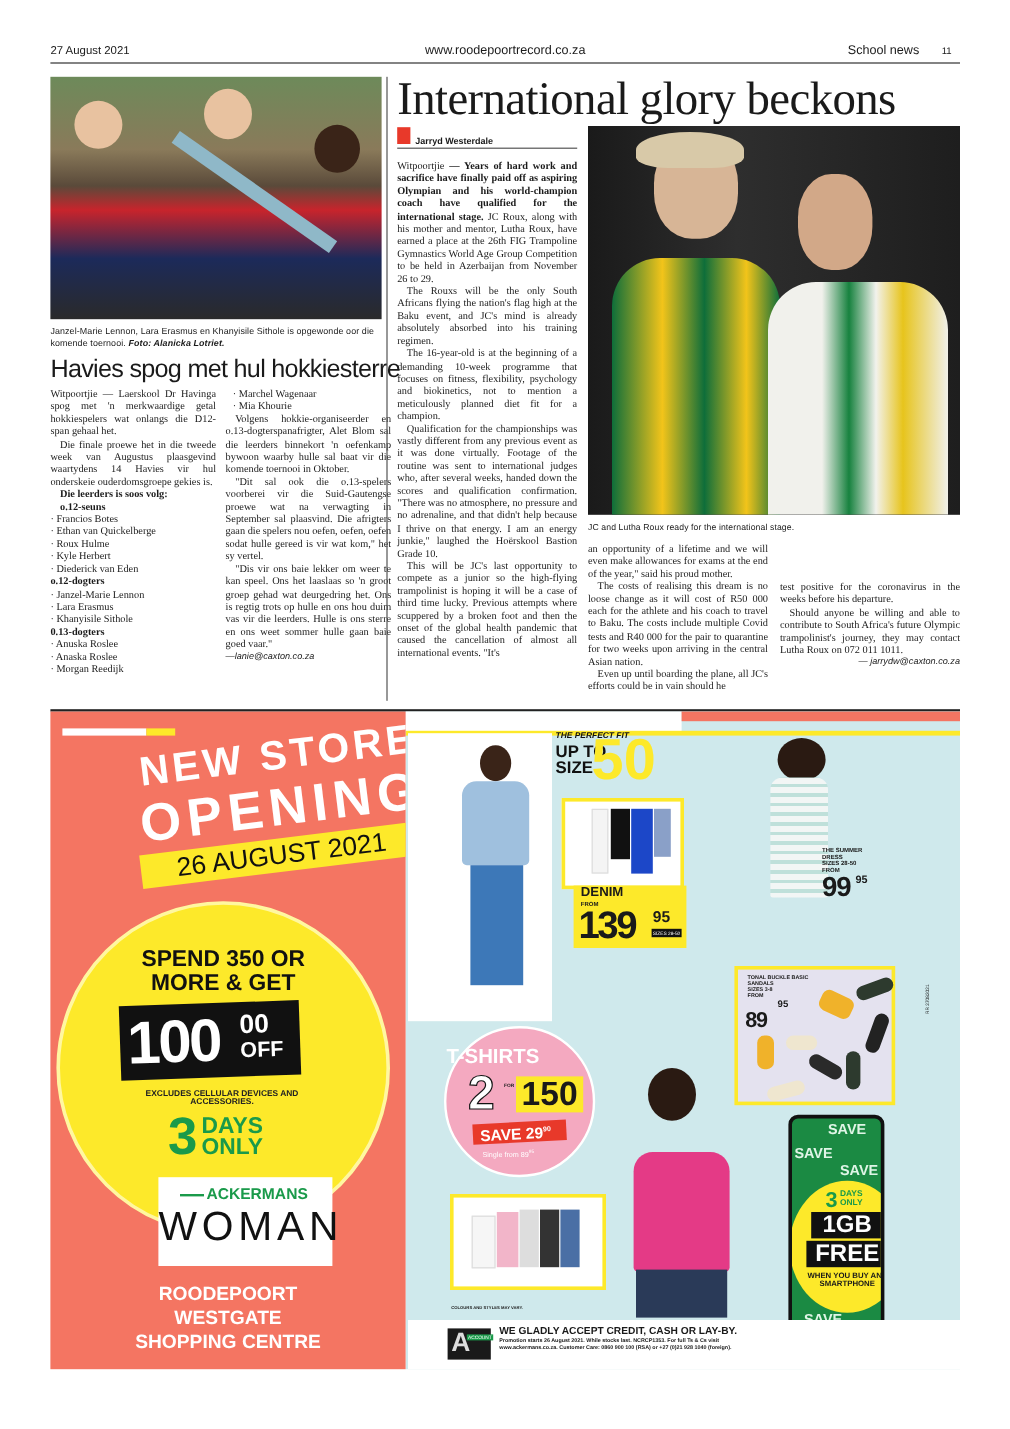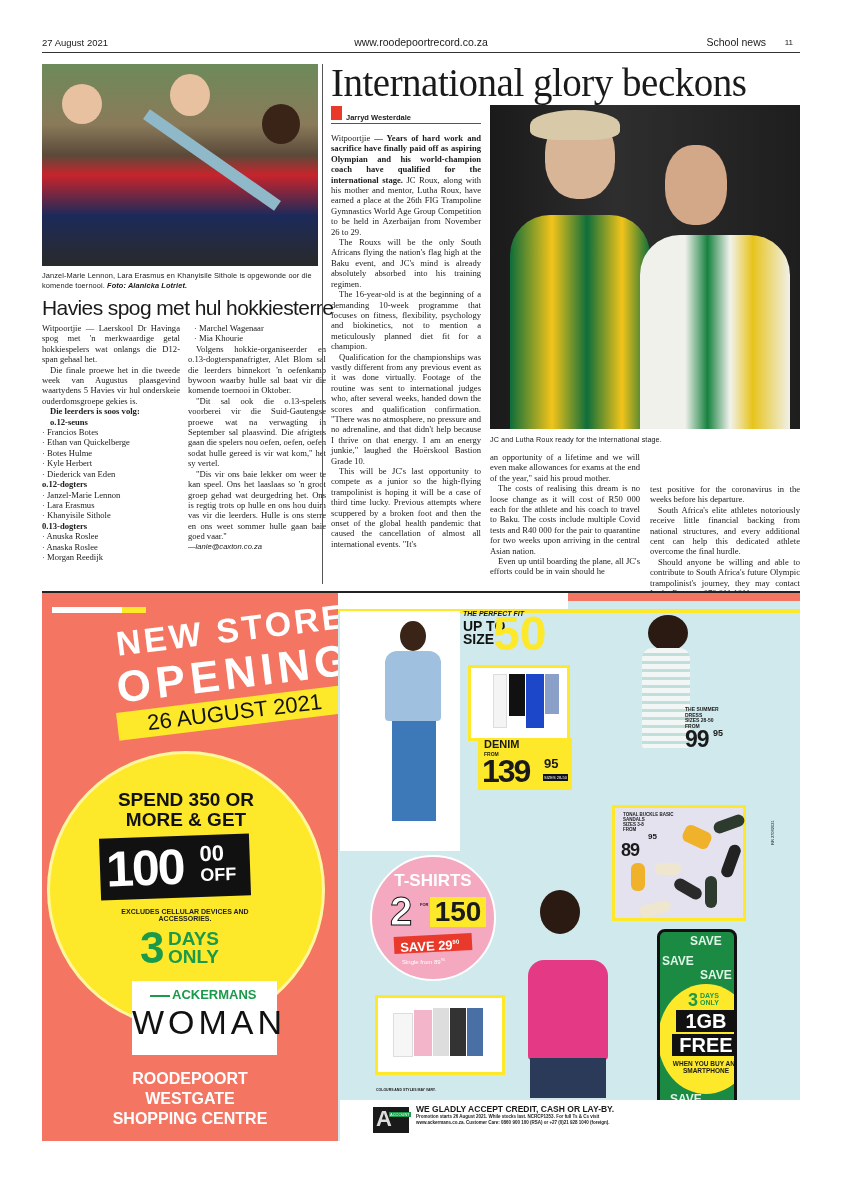--- a/index.html
+++ b/index.html
@@ -39,26 +39,26 @@
   <div class="abs" style="left:90px;top:90px;width:160px;height:12px;background:#8fb8c8;transform:rotate(35deg);"></div>
 </div>
 <div class="abs caption" style="left:42px;top:271px;width:284px;">
   <span>Janzel-Marie Lennon, Lara Erasmus en Khanyisile Sithole is opgewonde oor die komende toernooi.</span>
   <i>Foto: Alanicka Lotriet.</i>
 </div>
 <div class="abs sans" style="left:42px;top:296px;font-size:21px;letter-spacing:-.6px;">Havies spog met hul hokkiesterre</div>
 
 <div class="abs body-text" style="left:42px;top:323px;width:138px;">
   <p class="noind"><span class="dateline">Witpoortjie</span> <span>— Laerskool Dr Havinga spog met 'n merkwaardige getal hokkiespelers wat onlangs die D12-span gehaal het.</span></p>
-  <p>Die finale proewe het in die tweede week van Augustus plaasgevind waartydens 5 Havies vir hul onderskeie ouderdomsgroepe gekies is.</p>
+  <p>Die finale proewe het in die tweede week van Augustus plaasgevind waartydens 14 Havies vir hul onderskeie ouderdomsgroepe gekies is.</p>
   <p class="bold">Die leerders is soos volg:</p>
   <p class="bold">o.12-seuns</p>
   <div class="list-item">Francios Botes</div>
   <div class="list-item">Ethan van Quickelberge</div>
-  <div class="list-item">Botes Hulme</div>
+  <div class="list-item">Roux Hulme</div>
   <div class="list-item">Kyle Herbert</div>
   <div class="list-item">Diederick van Eden</div>
   <div class="bold">o.12-dogters</div>
   <div class="list-item">Janzel-Marie Lennon</div>
   <div class="list-item">Lara Erasmus</div>
   <div class="list-item">Khanyisile Sithole</div>
   <div class="bold">0.13-dogters</div>
   <div class="list-item">Anuska Roslee</div>
   <div class="list-item">Anaska Roslee</div>
   <div class="list-item">Morgan Reedijk</div>
@@ -98,21 +98,20 @@
 </div>
 
 <div class="abs body-text" style="left:490px;top:452px;width:150px;">
   <p class="noind">an opportunity of a lifetime and we will even make allowances for exams at the end of the year," said his proud mother.</p>
   <p>The costs of realising this dream is no loose change as it will cost of R50 000 each for the athlete and his coach to travel to Baku. The costs include multiple Covid tests and R40 000 for the pair to quarantine for two weeks upon arriving in the central Asian nation.</p>
   <p>Even up until boarding the plane, all JC's efforts could be in vain should he</p>
 </div>
 
 <div class="abs body-text" style="left:650px;top:452px;width:150px;margin-top:32px;">
   <p class="noind">test positive for the coronavirus in the weeks before his departure.</p>
-  <p>South Africa's elite athletes notoriously receive little financial backing from national structures, and every additional cent can help this dedicated athlete overcome the final hurdle.</p>
   <p>Should anyone be willing and able to contribute to South Africa's future Olympic trampolinist's journey, they may contact Lutha Roux on 072 011 1011.</p>
   <div class="email" style="text-align:right;">— jarrydw@caxton.co.za</div>
 </div>
 
 <div class="abs ad">
   <div class="abs" style="left:296px;top:0;width:462px;height:548px;background:#cfe9ec;"></div>
   <div class="abs" style="left:296px;top:0;width:230px;height:18px;background:#fff;"></div>
   <div class="abs" style="left:526px;top:0;width:232px;height:8px;background:#f47562;"></div>
   <div class="abs" style="left:296px;top:16px;width:462px;height:4px;background:#fde92a;"></div>
 </div>
@@ -204,21 +203,21 @@
   <div class="abs" style="left:110px;top:36px;width:12px;height:34px;background:#222;border-radius:6px;transform:rotate(20deg);"></div>
   <div class="abs" style="left:16px;top:55px;width:14px;height:28px;background:#f0b22a;border-radius:6px;"></div>
   <div class="abs" style="left:40px;top:55px;width:26px;height:12px;background:#efe6cf;border-radius:6px;"></div>
   <div class="abs" style="left:58px;top:75px;width:30px;height:12px;background:#2a2a2a;border-radius:6px;transform:rotate(30deg);"></div>
   <div class="abs" style="left:90px;top:68px;width:12px;height:32px;background:#2d3a2e;border-radius:6px;"></div>
   <div class="abs" style="left:24px;top:95px;width:32px;height:12px;background:#efe6cf;border-radius:6px;transform:rotate(-15deg);"></div>
 </div>
 <div class="abs sans" style="left:770px;top:845px;font-size:4px;transform:rotate(-90deg);transform-origin:left top;white-space:nowrap;">RR 27082021</div>
 
 <div class="abs" style="left:370px;top:855px;width:126px;height:126px;border-radius:50%;background:#f4a9c0;border:2px solid #fff;">
-  <div class="abs sans" style="left:0;width:122px;top:14px;text-align:center;font-size:17px;font-weight:bold;color:#fff;">T-SHIRTS</div>
+  <div class="abs sans" style="left:0;width:122px;top:14px;font-size:17px;font-weight:bold;color:#fff;">T-SHIRTS</div>
   <div class="abs sans" style="left:18px;top:32px;font-size:40px;font-weight:bold;color:#fff;-webkit-text-stroke:1px #111;">2</div>
   <div class="abs sans" style="left:48px;top:45px;font-size:4px;font-weight:bold;">FOR</div>
   <div class="abs sans" style="left:58px;top:40px;width:56px;height:30px;background:#fde92a;font-size:28px;font-weight:bold;line-height:30px;text-align:center;">150</div>
   <div class="abs sans" style="left:22px;top:78px;width:78px;height:17px;background:#e8392a;color:#fff;font-size:13px;font-weight:bold;line-height:17px;padding-left:6px;transform:rotate(-3deg);">
     <span>SAVE 29</span><sup style="font-size:6px;">90</sup>
   </div>
   <div class="abs sans" style="left:30px;top:100px;font-size:6px;color:#fff;">
     <span>Single from 89</span><sup style="font-size:4px;">95</sup>
   </div>
 </div>

